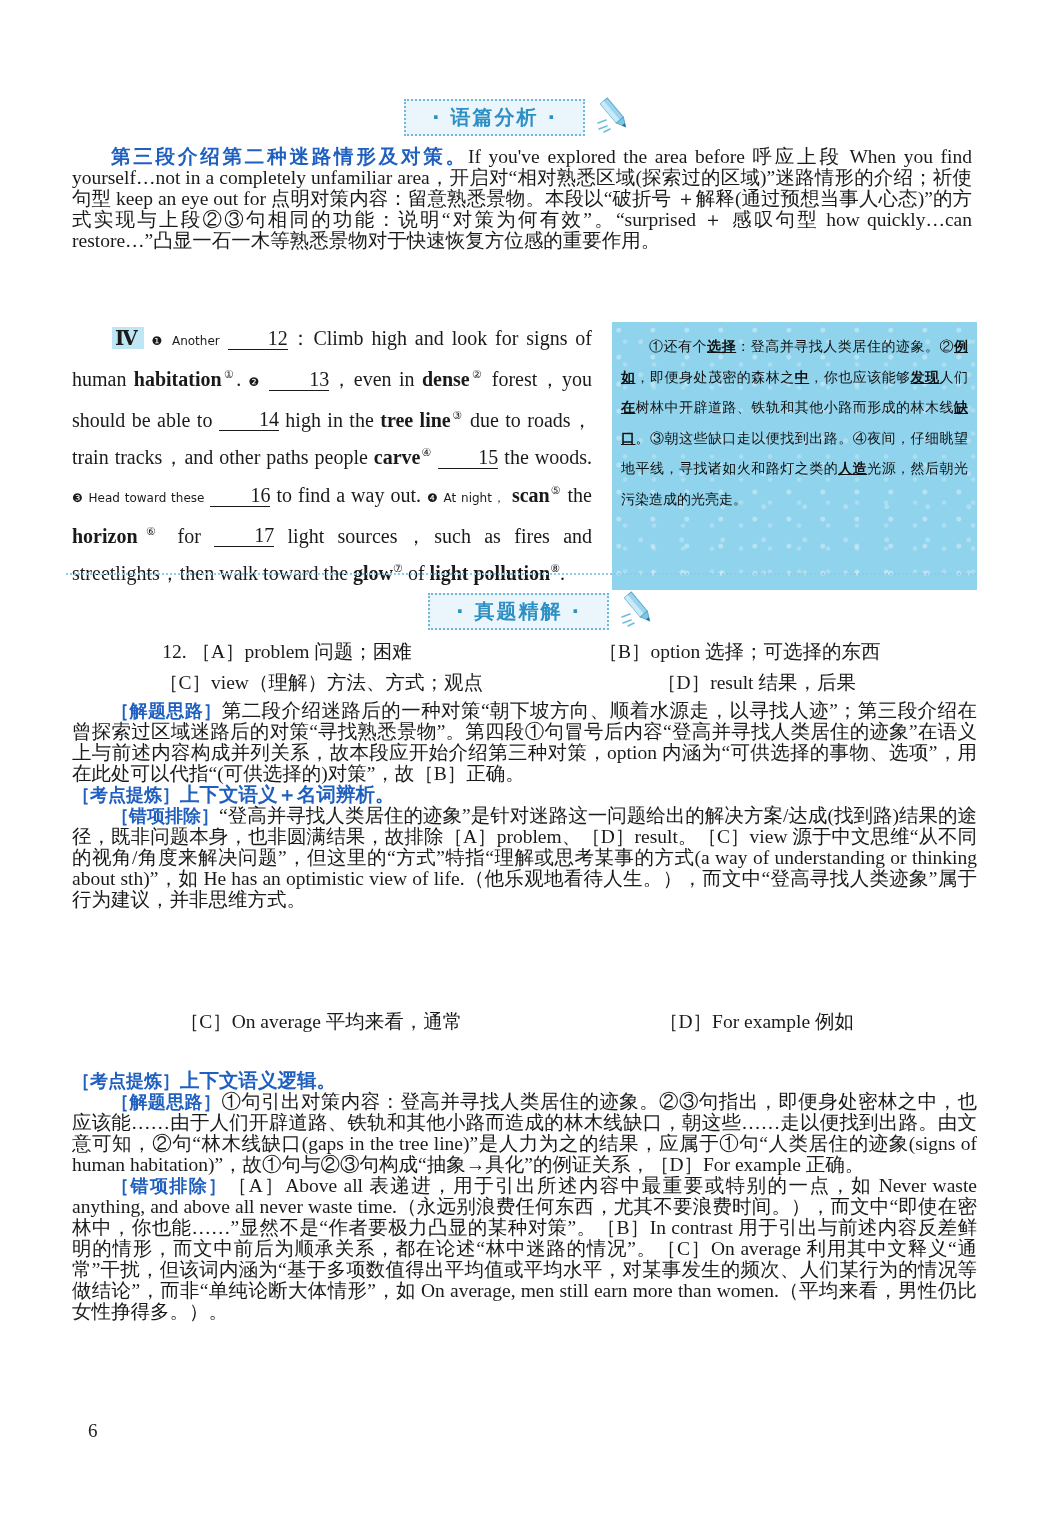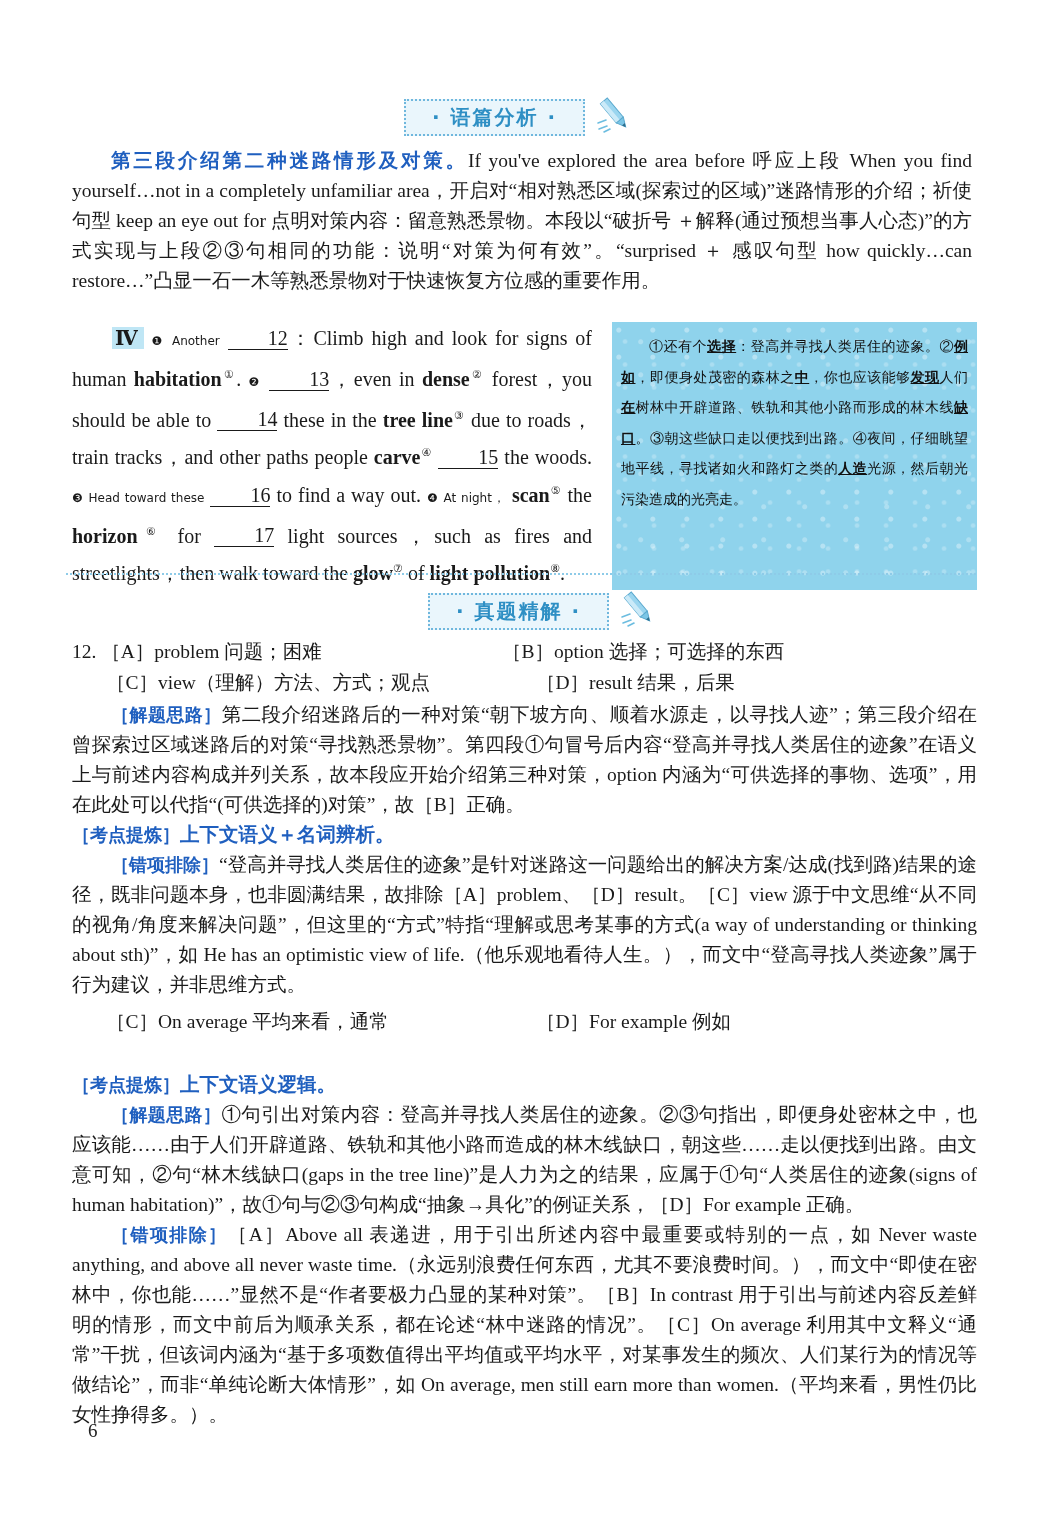--- a/index.html
+++ b/index.html
@@ -36,21 +36,21 @@
     font-size: 20px;
     letter-spacing: 2px;
     line-height: 1.1;
     white-space: nowrap;
   }
   .pen-icon { display: block; }
 
   
   .para {
     font-size: 19.5px;
-    line-height: 30px;
+    line-height: 21px;
     text-align: justify;
     text-justify: inter-ideograph;
     margin: 0;
   }
   .indent { text-indent: 2em; }
   .blue-b { color: #1f5fbf; font-weight: bold; }
   .bold { font-weight: bold; }
   .tag {
     color: #1f5fbf;
     font-family: "DejaVu Sans", "Liberation Sans", sans-serif;
@@ -130,20 +130,21 @@
   }
   .u { text-decoration: underline; font-weight: bold; }
 
   
   .qline {
     position: absolute;
     width: 905px;
     left: 72px;
     font-size: 19.5px;
     line-height: 31px;
+    text-align: center;
   }
   .opt-grid {
     display: flex;
   }
   .opt-a { width: 430px; flex: none; }
   .opt-b { flex: 1; }
   .opt-indent { padding-left: 34px; }
 
   .expl {
     position: absolute;
@@ -194,21 +195,21 @@
       <p class="para indent">
         <span class="marker-iv">Ⅳ</span>
         <span class="cnum">❶ Another</span>
         <span class="blank">12</span><span>：Climb high and look for signs of human</span>
         <span class="bold">habitation</span><span class="sup">①</span>.
         <span class="cnum">❷</span>
         <span class="blank">13</span><span>，even in</span>
         <span class="bold">dense</span><span class="sup">②</span>
         <span>forest，you should be able to</span>
         <span class="blank">14</span>
-        <span>these in the</span>
+        <span>high in the</span>
         <span class="bold">tree line</span><span class="sup">③</span>
         <span>due to roads，train tracks，and other paths people</span>
         <span class="bold">carve</span><span class="sup">④</span>
         <span class="blank">15</span>
         <span>the woods.</span>
         <span class="cnum">❸ Head toward these</span>
         <span class="blank">16</span>
         <span>to find a way out.</span>
         <span class="cnum">❹ At night，</span>
         <span class="bold">scan</span><span class="sup">⑤</span>

